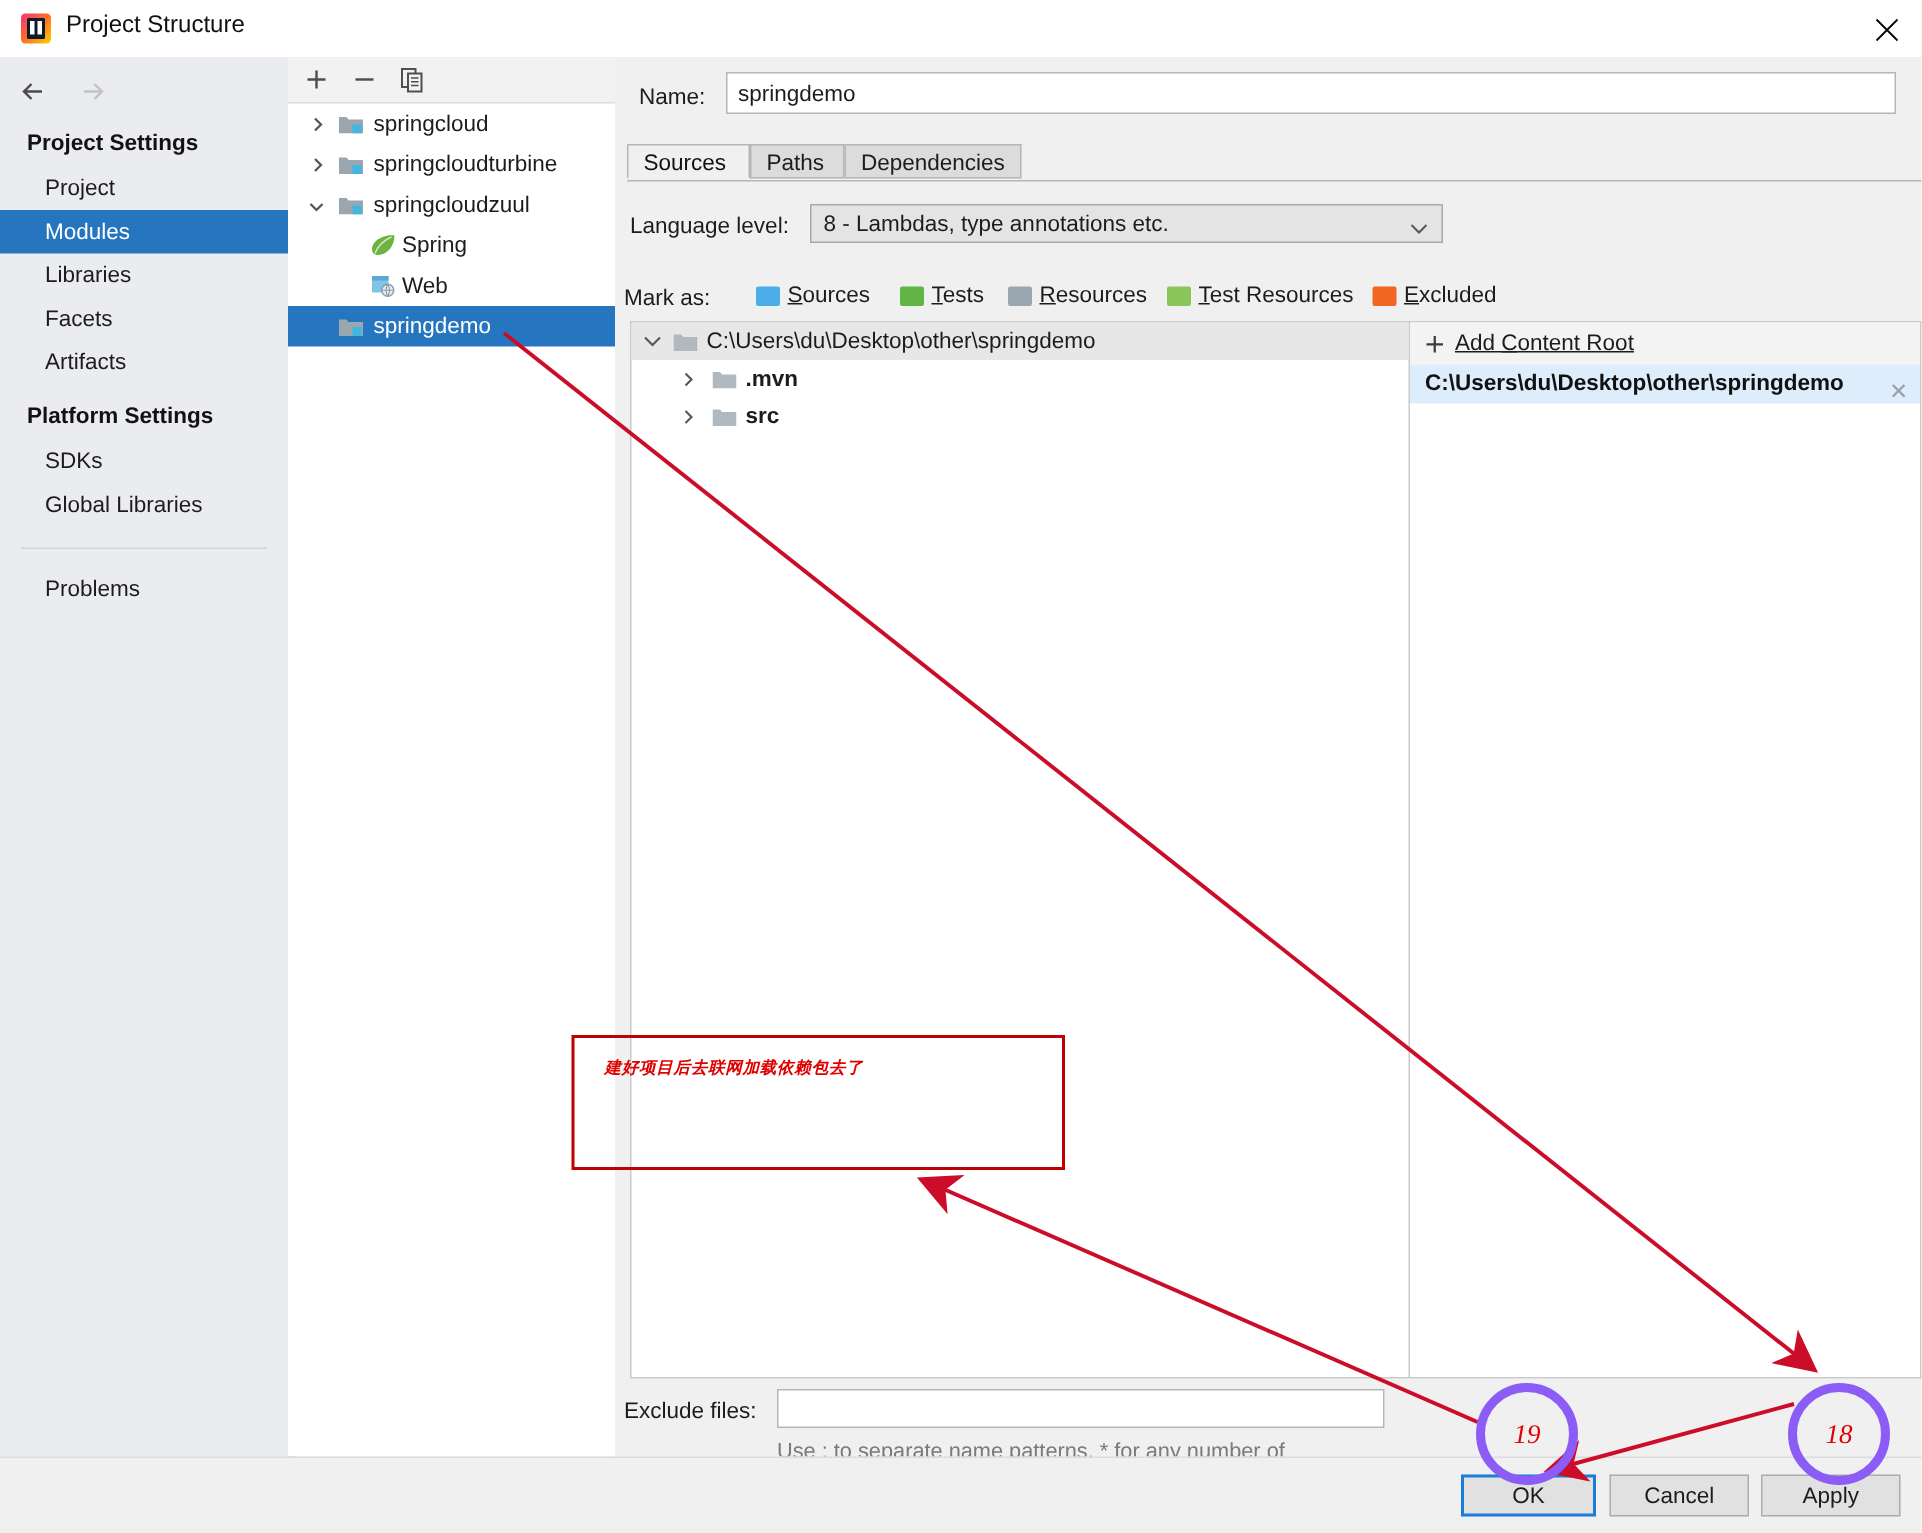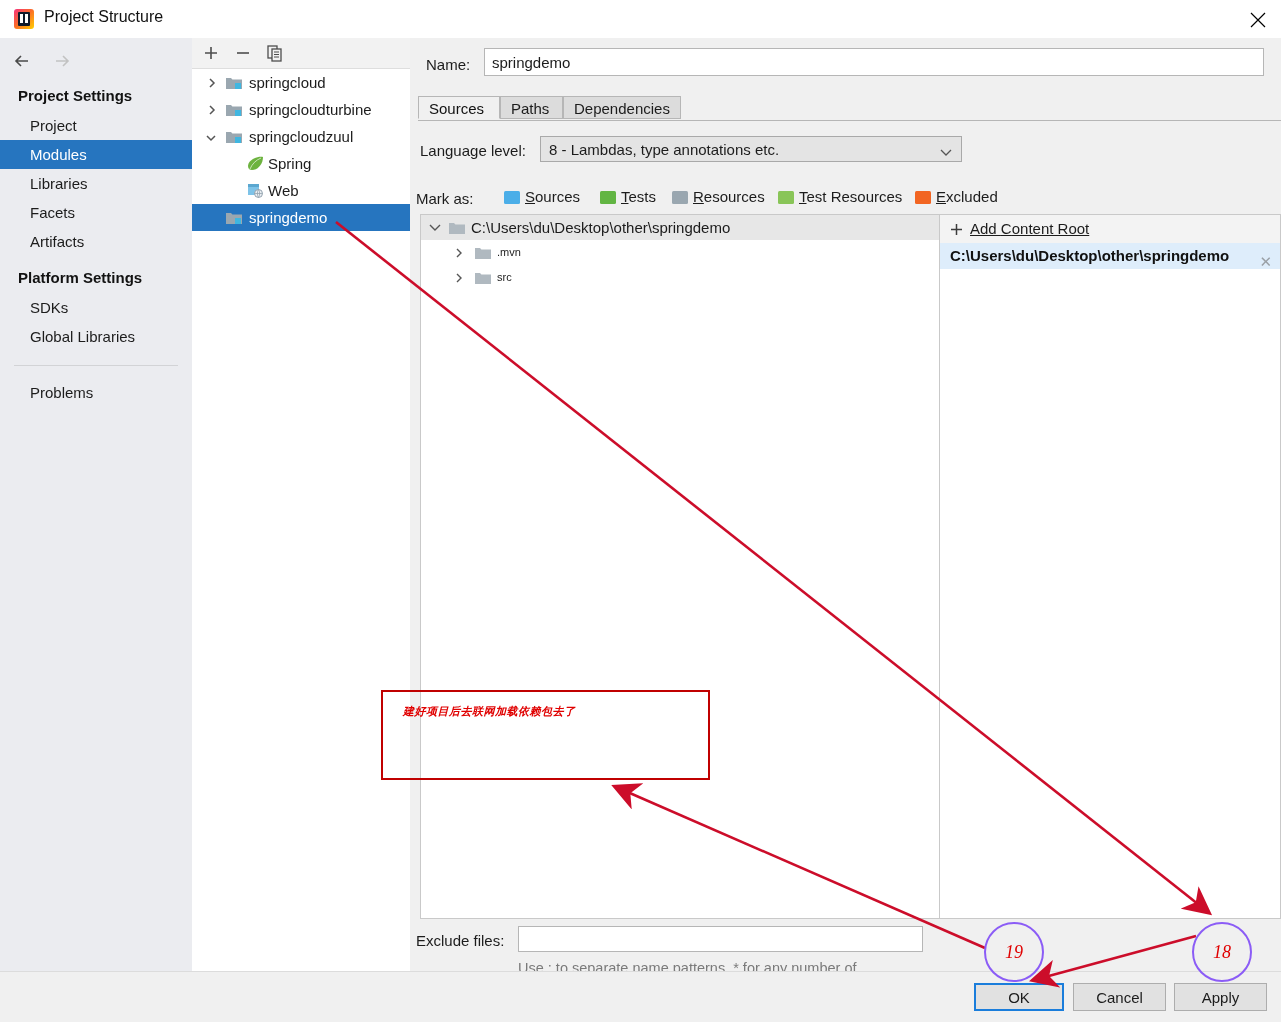--- a/index.html
+++ b/index.html
@@ -73,21 +73,21 @@
   .markrow{position:absolute;left:0;top:148px;width:871px;height:26px;font-size:15px;}
   .marklbl{position:absolute;left:6px;top:4px;}
   .markitem{position:absolute;top:2px;height:22px;cursor:default;}
   .markitem .mi{position:absolute;left:0;top:3px;width:16px;height:13px;border-radius:1.5px;}
   .markitem .mt{position:absolute;left:21px;top:0;white-space:nowrap;}
   .markitem u{text-decoration:underline;}
 
   .srcpanel{position:absolute;left:10px;top:176px;width:520px;height:705px;background:#fff;
     border:1px solid #c9c9c9;box-sizing:border-box;}
   .hdrrow{height:25px;line-height:25px;background:#e7e7e7;position:relative;font-size:15px;}
-  .trow{height:25px;line-height:25px;position:relative;font-size:11px;white-space:nowrap;}
+  .trow{height:25px;line-height:25px;position:relative;font-size:15px;white-space:nowrap;font-weight:bold;}
 
   .rootpanel{position:absolute;left:530px;top:176px;width:341px;height:705px;background:#fff;
     border:1px solid #c9c9c9;border-left:none;box-sizing:border-box;}
   .addroot{height:28px;line-height:28px;position:relative;background:#f3f3f3;font-size:15px;cursor:default;}
   .rootitem{height:26px;line-height:26px;position:relative;background:#deedfb;font-size:15px;
     font-weight:bold;color:#111;cursor:default;}
   .rootitem .xi{position:absolute;right:8px;top:6px;color:#9aa0a6;}
 
   .exrow{position:absolute;left:0;top:888px;width:871px;}
   .exlbl{position:absolute;left:6px;top:6px;font-size:15px;}
@@ -104,21 +104,21 @@
     font-size:15px;font-family:inherit;color:#1c1c1c;cursor:default;box-sizing:border-box;}
   .btn.default{border:2px solid #1a7ddb;background:#e1e1e1;}
 
   
   .anno{position:absolute;left:0;top:0;width:1281px;height:1022px;pointer-events:none;}
   .annobox{position:absolute;left:381px;top:690px;width:325px;height:86px;border:2px solid #c00000;
     background:transparent;}
   .annotext{position:absolute;left:20px;top:12px;font-size:11px;color:#e00000;font-weight:bold;
     font-style:italic;letter-spacing:0.5px;
     font-family:"DejaVu Sans","Liberation Sans",sans-serif;}
-  .circ{position:absolute;width:56px;height:56px;border:2px solid #8b5cf6;border-radius:50%;}
+  .circ{position:absolute;width:56px;height:56px;border:6px solid #8b5cf6;border-radius:50%;}
   .circ span{display:block;text-align:center;line-height:56px;font-size:18px;font-style:italic;
     color:#e00000;font-family:"Liberation Serif","DejaVu Serif",serif;}
 </style>
 </head>
 <body>
 
 <div class="app">
 
   <div class="titlebar">
     <div class="title-ico"></div>

